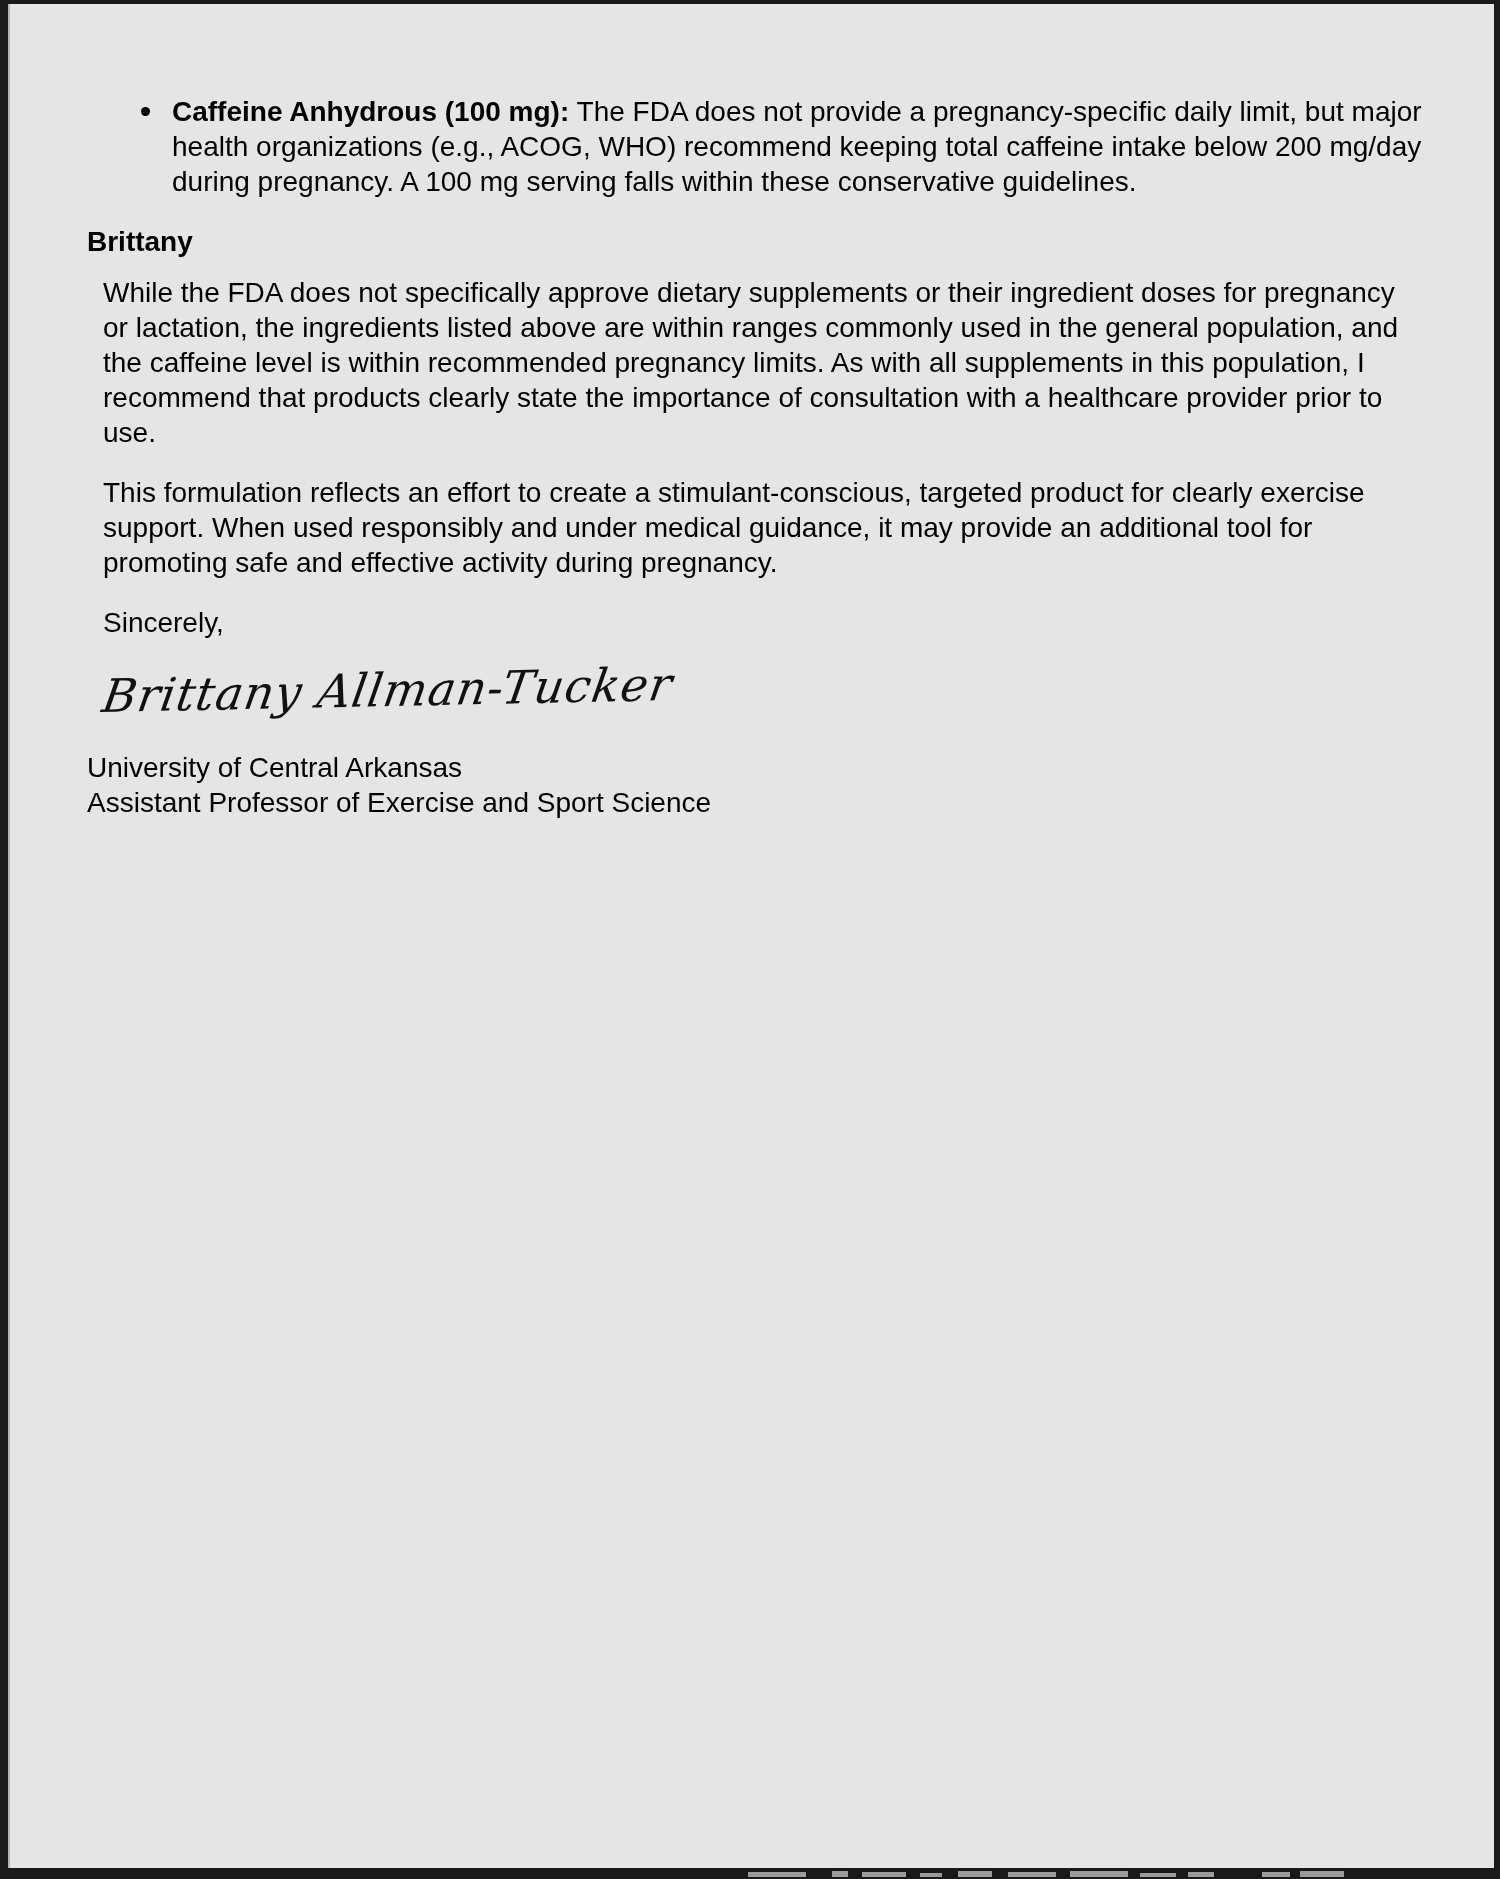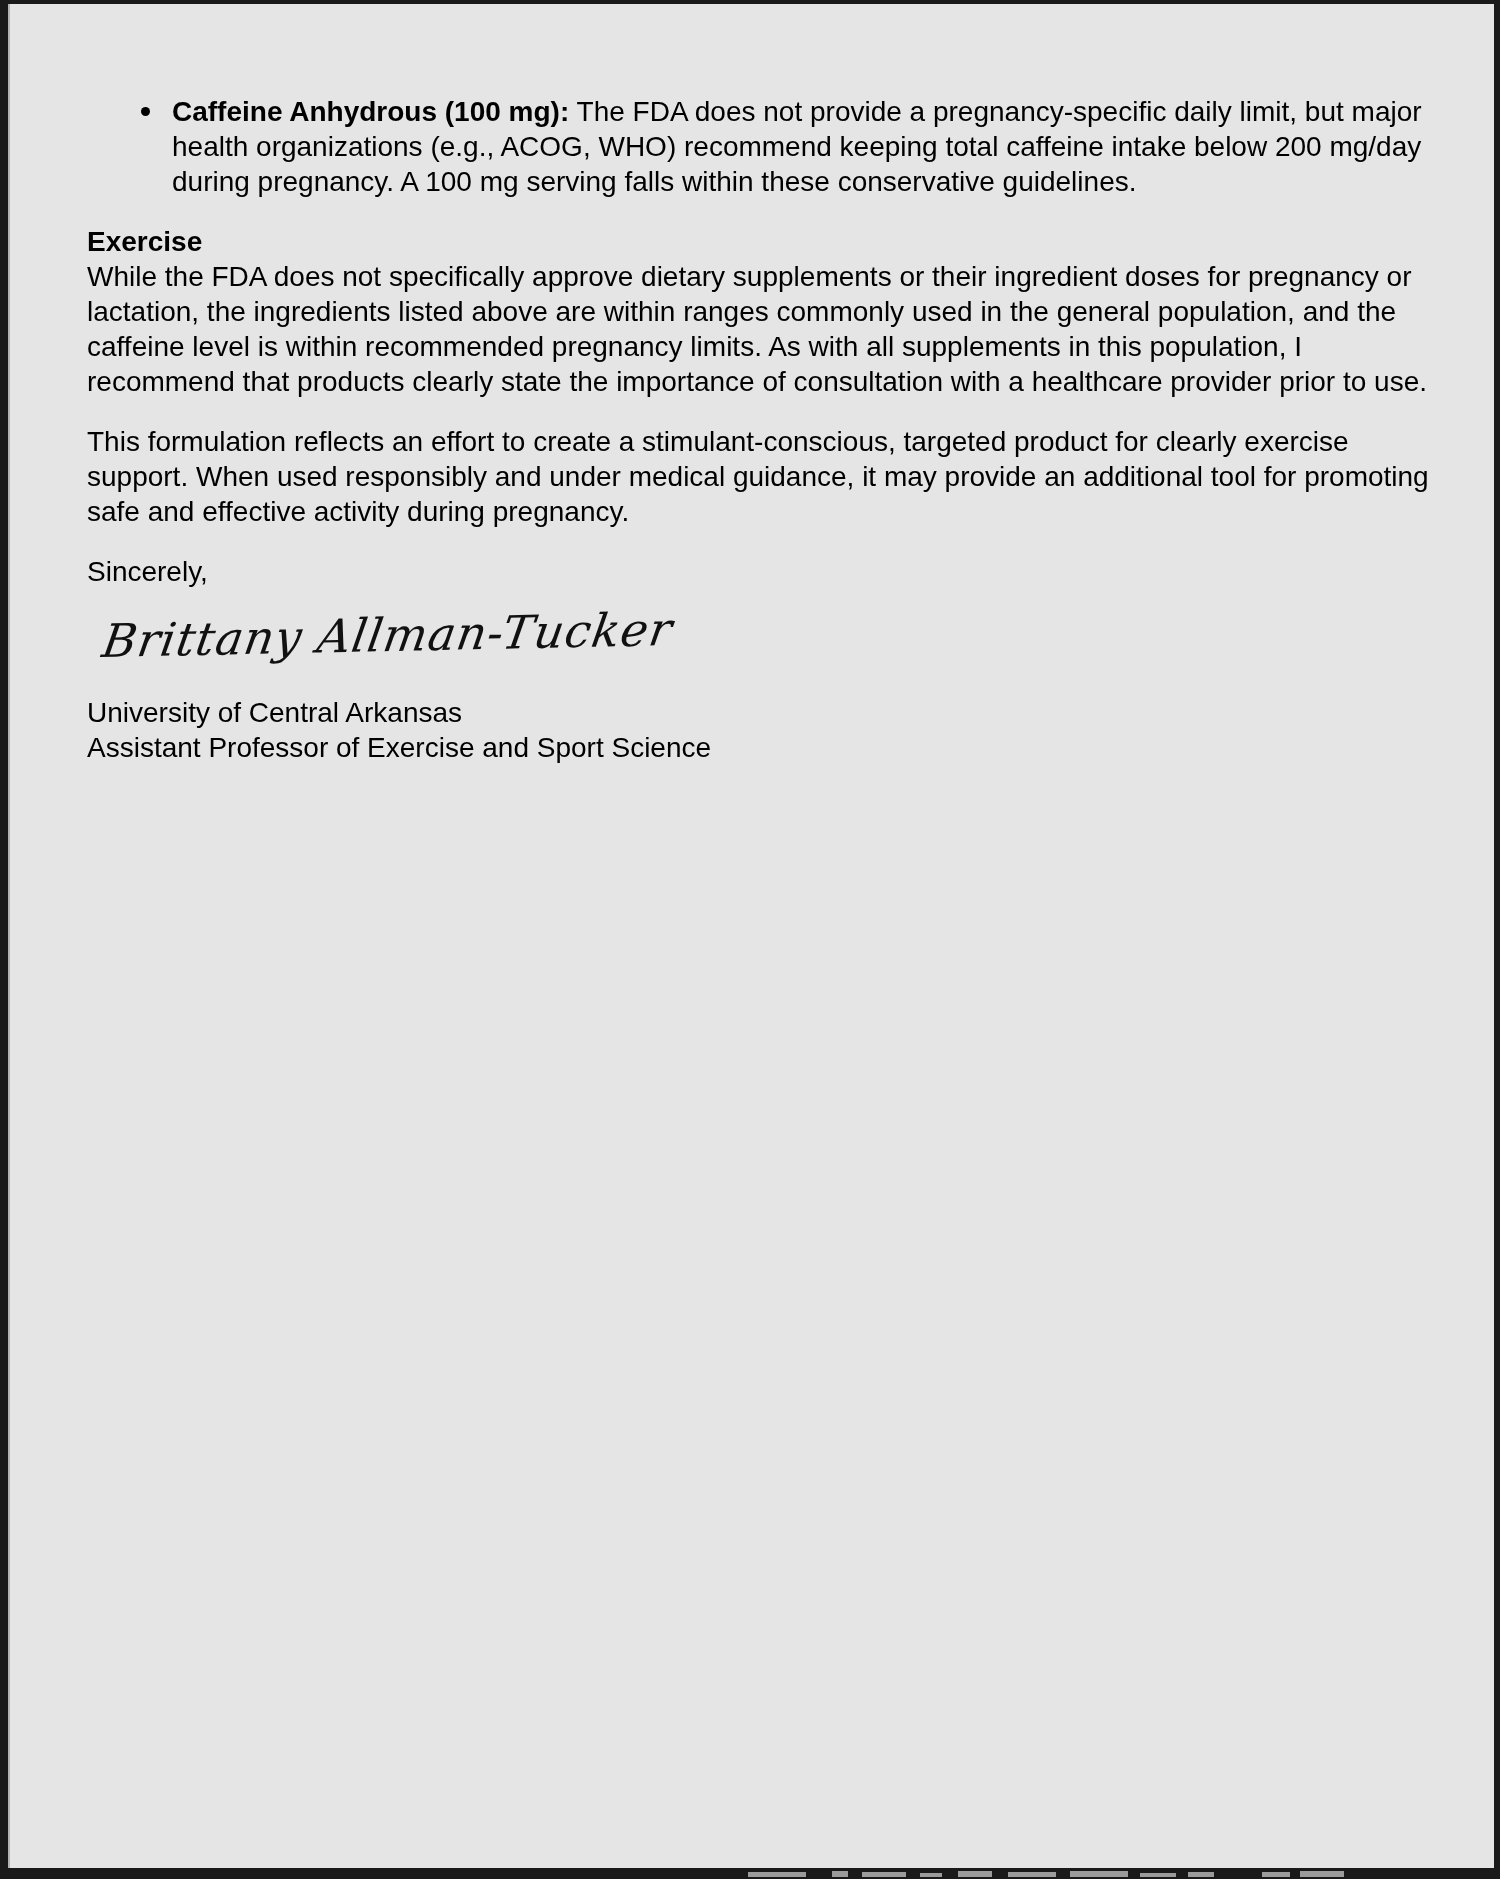--- a/index.html
+++ b/index.html
@@ -45,21 +45,21 @@
     height: 9px;
     border-radius: 50%;
     background: #000;
   }
   .summary-heading {
     font-size: 28px;
     line-height: 35px;
     font-weight: bold;
     margin: 25px 0 0 0;
   }
-  p { margin: 0; }
+  p { margin: 16px; }
   .closing-paragraph { margin-top: 25px; }
   .valediction { margin-top: 25px; }
   .signature {
     margin: 12px 0 0 16px;
     font-family: "DejaVu Serif", serif;
     font-style: italic;
     font-weight: normal;
     font-size: 46px;
     line-height: 80px;
     color: #111;
@@ -97,21 +97,21 @@
 <body>
 
 <div class="sheet">
   <div class="content">
 
     <div class="bullet-item">
       <span class="bullet-dot"></span>
       <span><strong>Caffeine Anhydrous (100 mg):</strong><span> The FDA does not provide a pregnancy-specific daily limit, but major health organizations (e.g., ACOG, WHO) recommend keeping total caffeine intake below 200 mg/day during pregnancy. A 100 mg serving falls within these conservative guidelines.</span></span>
     </div>
 
-    <div class="summary-heading">Exercise</div>
+    <div class="summary-heading">Brittany</div>
     <p class="summary-body">While the FDA does not specifically approve dietary supplements or their ingredient doses for pregnancy or lactation, the ingredients listed above are within ranges commonly used in the general population, and the caffeine level is within recommended pregnancy limits. As with all supplements in this population, I recommend that products clearly state the importance of consultation with a healthcare provider prior to use.</p>
 
     <p class="closing-paragraph">This formulation reflects an effort to create a stimulant-conscious, targeted product for clearly exercise support. When used responsibly and under medical guidance, it may provide an additional tool for promoting safe and effective activity during pregnancy.</p>
 
     <p class="valediction">Sincerely,</p>
 
     <div class="signature">Brittany Allman-Tucker</div>
 
     <div class="signer">
       <div>University of Central Arkansas</div>

